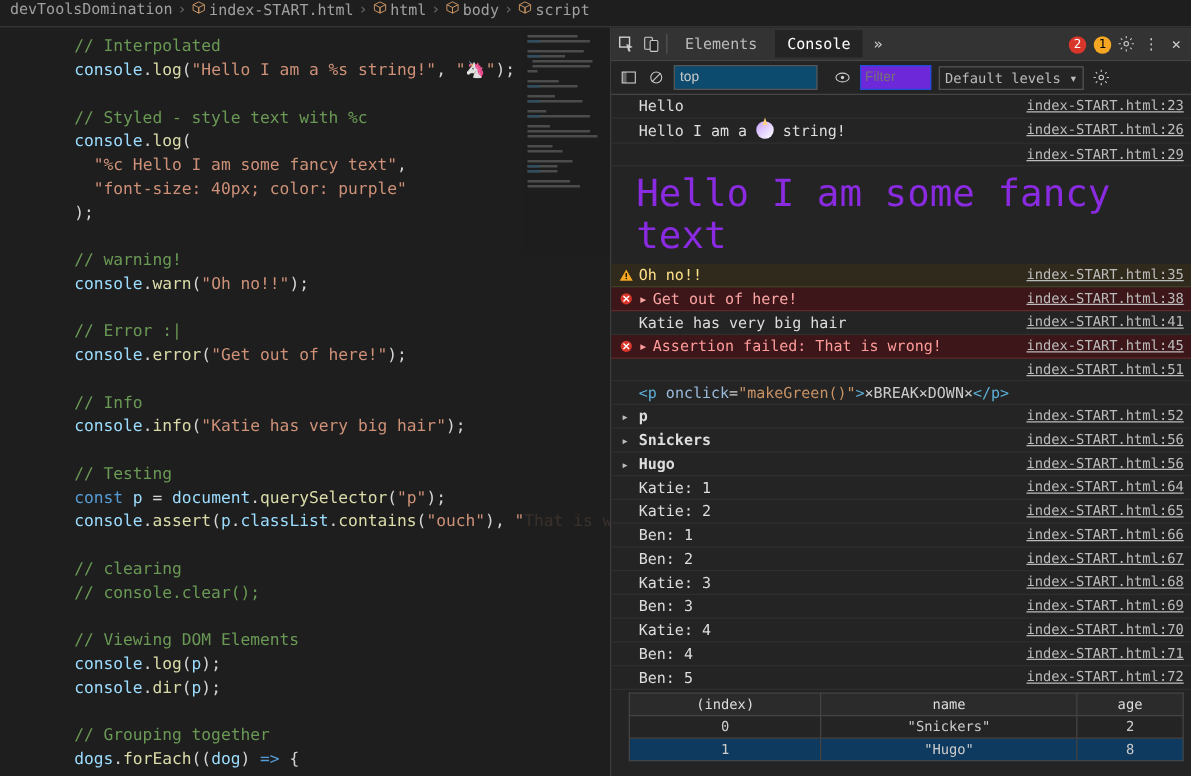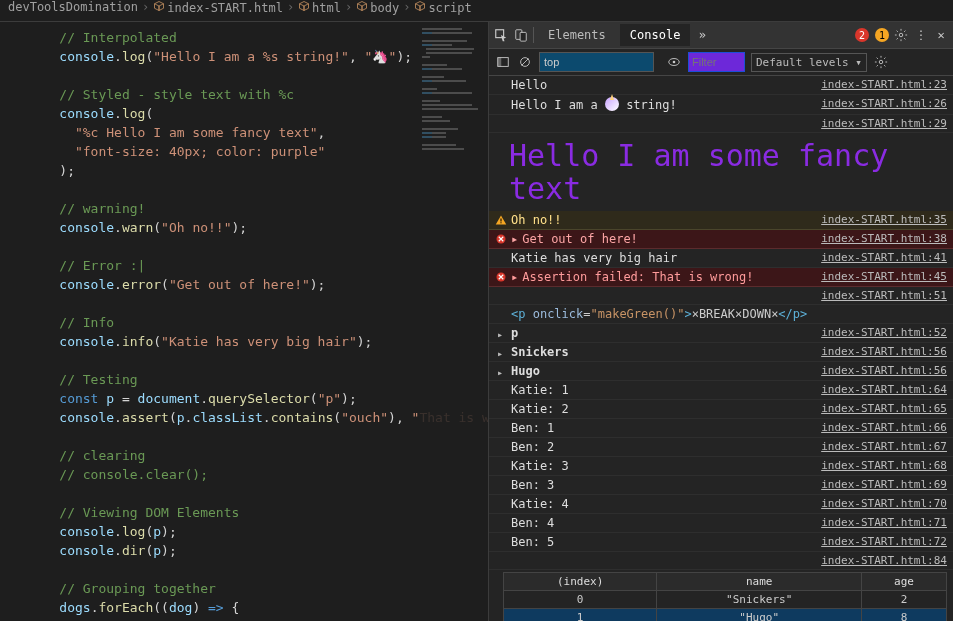--- a/index.html
+++ b/index.html
@@ -300,23 +300,20 @@
           <span class="src">index-START.html:70</span>
         </div>
         <div class="row">
           <span class="msg">Ben: 4</span>
           <span class="src">index-START.html:71</span>
         </div>
         <div class="row">
           <span class="msg">Ben: 5</span>
           <span class="src">index-START.html:72</span>
         </div>
-        <div class="row srconly">
-          <span class="src">index-START.html:84</span>
-        </div>
         <table class="ct">
           <tbody>
             <tr>
               <th>(index)</th>
               <th>name</th>
               <th>age</th>
             </tr>
             <tr>
               <td>0</td>
               <td class="tstr">"Snickers"</td>

